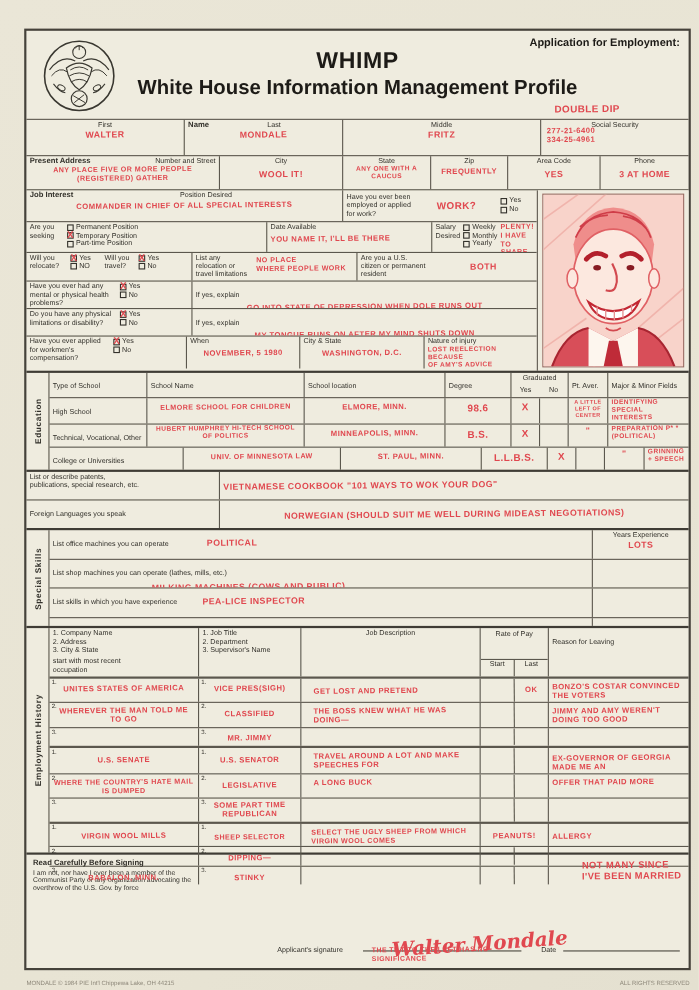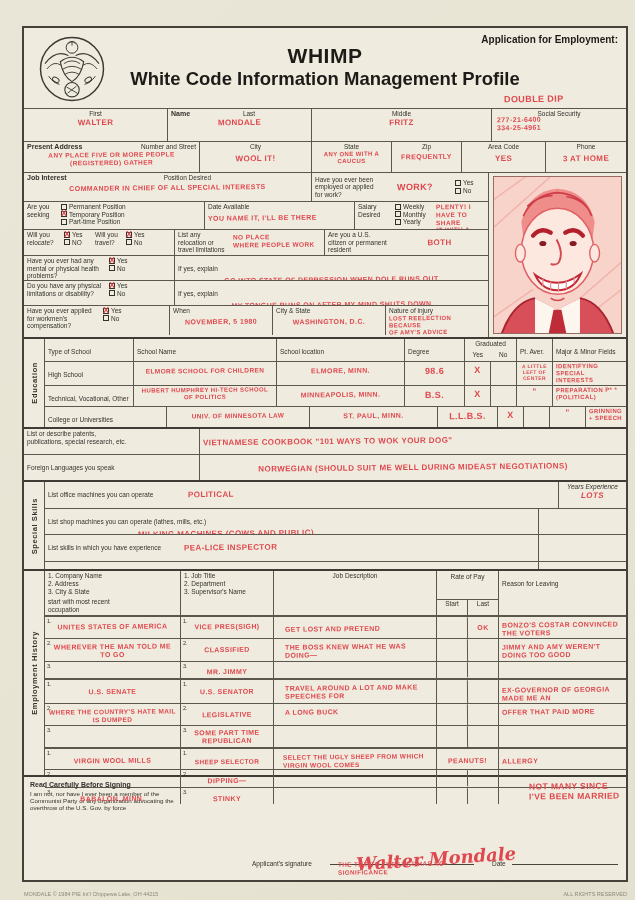--- a/index.html
+++ b/index.html
@@ -80,21 +80,21 @@
       <path d="M31,34 q9,-6 18,0 M30,40 q10,-6 20,0 M32,46 q8,-5 16,0" fill="none" stroke="#3a3831" stroke-width="1"></path>
       <path d="M14,48 q6,8 12,9 M66,48 q-6,8 -12,9" fill="none" stroke="#3a3831" stroke-width="1.1"></path>
       <ellipse cx="22" cy="52" rx="4" ry="2.5" fill="none" stroke="#3a3831" transform="rotate(30 22 52)"></ellipse>
       <ellipse cx="58" cy="52" rx="4" ry="2.5" fill="none" stroke="#3a3831" transform="rotate(-30 58 52)"></ellipse>
       <circle cx="40" cy="63" r="8" fill="none" stroke="#3a3831" stroke-width="1.2"></circle>
       <path d="M34,60 l12,7 M35,67 l10,-8" fill="none" stroke="#3a3831" stroke-width="1"></path>
     </svg>
     <div class="appl">Application for Employment:</div>
     <div class="titles">
       <div class="title">WHIMP</div>
-      <div class="subtitle">White Code Information Management Profile</div>
+      <div class="subtitle">White House Information Management Profile</div>
     </div>
     <div class="hw hw9 ddip">DOUBLE DIP</div>
   </div>
 
   <div class="row" style="height:33px;flex:none;">
     <div class="c" style="width:143px;">
       <div class="pl cen">First</div>
       <div class="hw cen">WALTER</div>
     </div>
     <div class="c" style="width:144px;">
@@ -195,21 +195,21 @@
                   <span class="pl">Temporary Position</span>
                 </div>
             <div class="opt">
                   <span class="cb">
                     <span class="mk"></span>
                   </span>
                   <span class="pl">Part-time Position</span>
                 </div>
           </div>
         </div>
-        <div class="c" style="width:150px;">
+        <div class="c" style="width:150px;margin-left:38px;">
           <div class="pl">Date Available</div>
           <div class="hw hw7" style="margin-top:3px">YOU NAME IT, I'LL BE THERE</div>
         </div>
         <div class="c" style="flex:1;display:flex;gap:3px;">
           <div class="pl" style="width:34px;">Salary Desired</div>
           <div style="width:38px;">
             <div class="opt">
                   <span class="cb">
                     <span class="mk"></span>
                   </span>
@@ -508,21 +508,21 @@
   </div>
 
   <div class="sect" style="height:89px;flex:none;">
     <div class="vlab">
           <span>Special Skills</span>
         </div>
     <div class="stack">
       <div class="row" style="height:26px;">
         <div class="c" style="flex:1;"><span class="pl">List office machines you can operate</span>
           <span class="hw" style="display:inline-block;margin-left:30px;">POLITICAL</span></div>
-        <div class="c" style="width:68px;font-style:italic;">
+        <div class="c" style="width:88px;">
           <div class="pl cen">Years Experience</div>
           <div class="hw cen">LOTS</div>
         </div>
       </div>
       <div class="row" style="height:26px;">
         <div class="c" style="flex:1;"><span class="pl">List shop machines you can operate (lathes, mills, etc.)</span>
           <div class="hw" style="margin-left:90px;">MILKING MACHINES (COWS AND PUBLIC)</div></div>
         <div class="c" style="width:88px;">
               <span class="hw cen"></span>
             </div>

